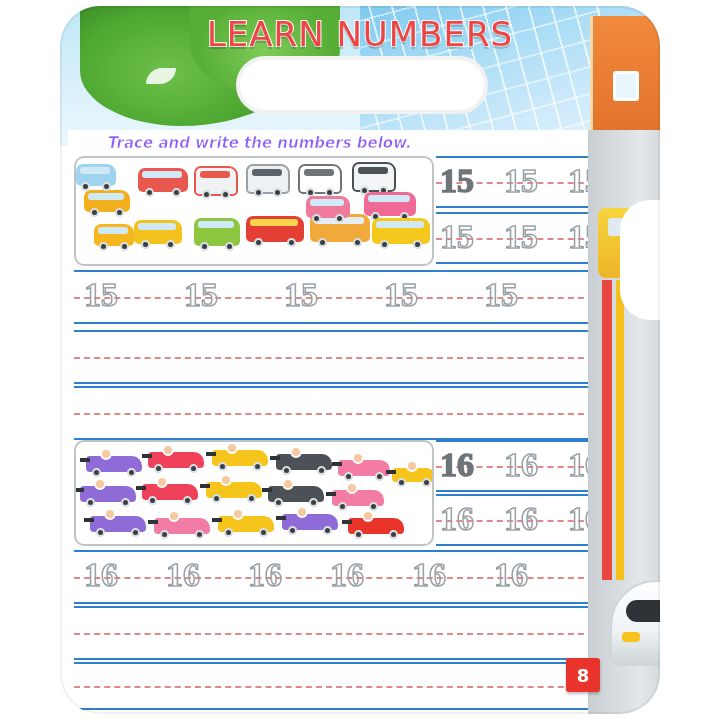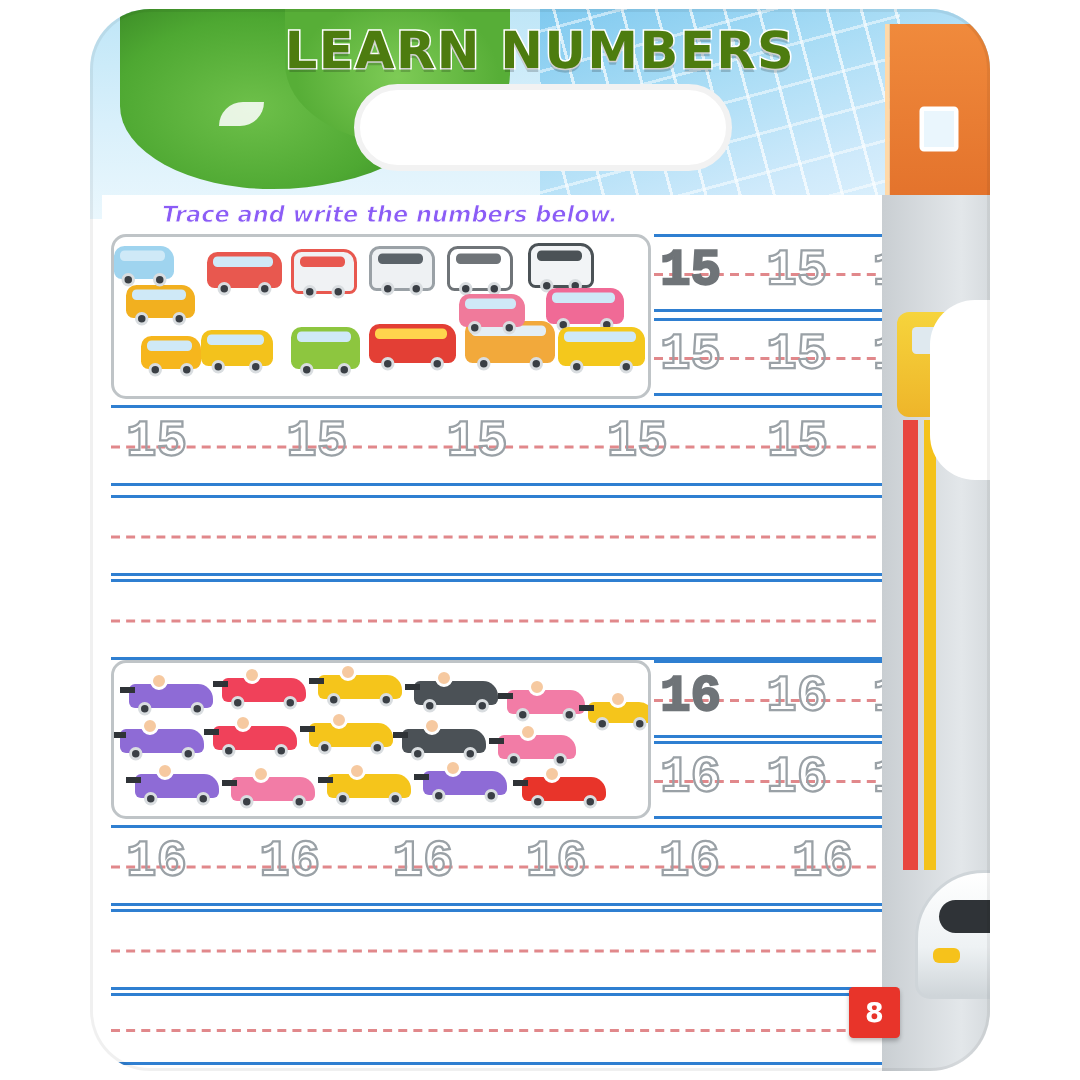--- a/index.html
+++ b/index.html
@@ -69,23 +69,23 @@
   .leaf {
     position:absolute; left:86px; top:62px; width:30px; height:16px;
     background:#ffffff; border-radius: 16px 0 16px 0; opacity:.85;
   }
 
   
   .title {
     position:absolute; left:0; top:8px; width:600px;
     text-align:center;
     font-size: 34px;
-    font-weight: 700;
+    font-weight: 400;
     letter-spacing: 1px;
-    color:#4d7c0f;
+    color:#ef4444;
     -webkit-text-stroke: 2px #ffffff;
     paint-order: stroke fill;
     text-shadow: 0 3px 0 rgba(0,0,0,.18);
     font-family: "DejaVu Sans", sans-serif;
   }
 
   
   .handle {
     position:absolute; left:176px; top:50px;
     width:252px; height:58px;
@@ -131,21 +131,21 @@
     background:#ffffff;
     overflow:hidden;
   }
 
   
   .trace-row {
     position:absolute;
     display:flex;
     align-items:center;
     gap: 38px;
-    font-family: Liberation Mono, monospace;
+    font-family: Liberation Serif, serif;
     font-size: 38px;
     font-weight:700;
     color: transparent;
     -webkit-text-stroke: 1.5px #9aa1a6;
   }
   .trace-row.first-solid > span:first-child {
     color:#6f7478;
     -webkit-text-stroke: 1.5px #6f7478;
   }
 

